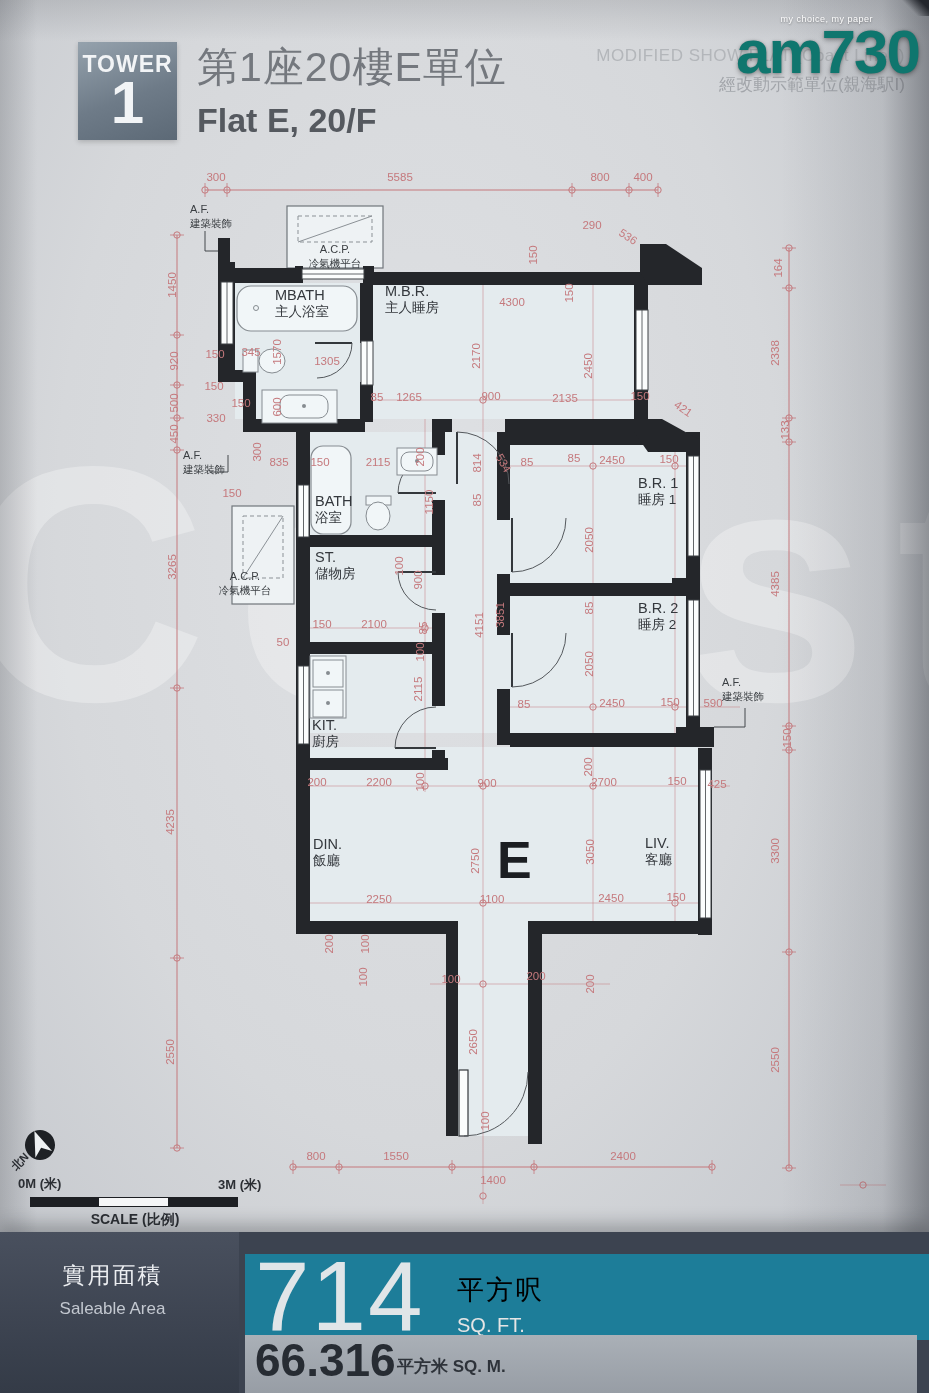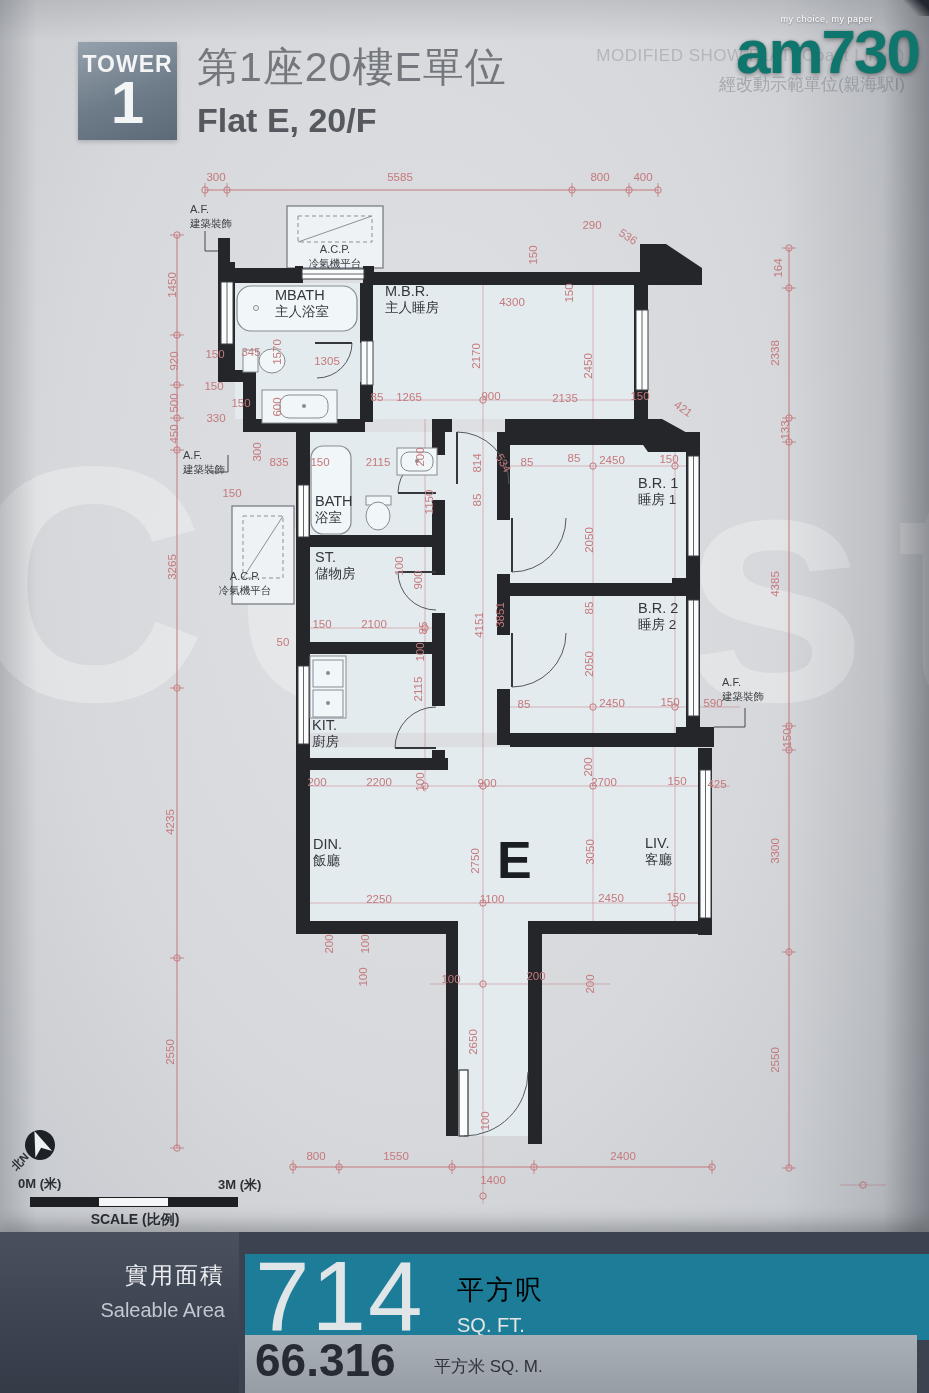--- a/index.html
+++ b/index.html
@@ -43,33 +43,33 @@
   .sb-left{left:18px;top:60px;} .sb-right{left:218px;top:61px;}
   .sb-bar{position:absolute;left:30px;top:82px;width:206px;height:8px;border:1px solid #1d1f23;
       background:linear-gradient(90deg,#1d1f23 0 33%,#f5f6f7 33% 66.5%,#1d1f23 66.5% 100%);}
   .sb-caption{position:absolute;left:60px;top:96px;width:150px;text-align:center;font-size:14px;
       font-weight:bold;color:#2c2f34;}
   
   .footer{position:absolute;left:0;top:1232px;width:929px;height:161px;z-index:9;
       background:#3c4350;box-shadow:0 -8px 16px rgba(20,24,30,.28);}
   .f-left{position:absolute;left:0;top:0;width:239px;height:161px;
       background:linear-gradient(180deg,#49505e 0%,#3a414e 70%,#343b47 100%);
-      text-align:right;box-sizing:border-box;padding:28px 14px 0 0;}
+      text-align:center;box-sizing:border-box;padding:28px 14px 0 0;}
   .f-label-cn{font-size:23px;color:#eceef1;letter-spacing:2px;}
-  .f-label-en{font-size:20px;color:#c3c8d0;margin-top:8px;}
+  .f-label-en{font-size:17px;color:#c3c8d0;margin-top:8px;}
   .f-teal{position:absolute;left:245px;top:22px;right:0;height:86px;background:#1d7d99;}
   .f-sqft{position:absolute;left:10px;top:-14px;font-size:98px;font-weight:500;color:#e0e5e8;
       letter-spacing:2px;}
   .f-sqft-units{position:absolute;left:212px;top:18px;}
   .f-sqft-cn{font-size:27px;color:#000000;letter-spacing:2px;}
   .f-sqft-en{font-size:20px;color:#e5e5e5;margin-top:6px;}
   .f-grey{position:absolute;left:245px;top:103px;right:12px;height:62px;
       background:linear-gradient(180deg,#aab0b7,#969ca4);}
   .f-sqm{position:absolute;left:10px;top:-2px;font-size:46px;font-weight:600;color:#272c33;}
-  .f-sqm-unit{position:absolute;left:152px;top:20px;font-size:17px;font-weight:normal;color:#2e333a;margin-left:37px;}
+  .f-sqm-unit{position:absolute;left:152px;top:20px;font-size:17px;font-weight:bold;color:#2e333a;}
 </style>
 </head>
 <body>
 
 <div class="stage">
 
   <div class="bg-word">Coast</div>
 
   <svg id="plan" width="929" height="1393" viewBox="0 0 929 1393">
       <rect x="235" y="283" width="399" height="136" fill="#e4ebee"></rect>

